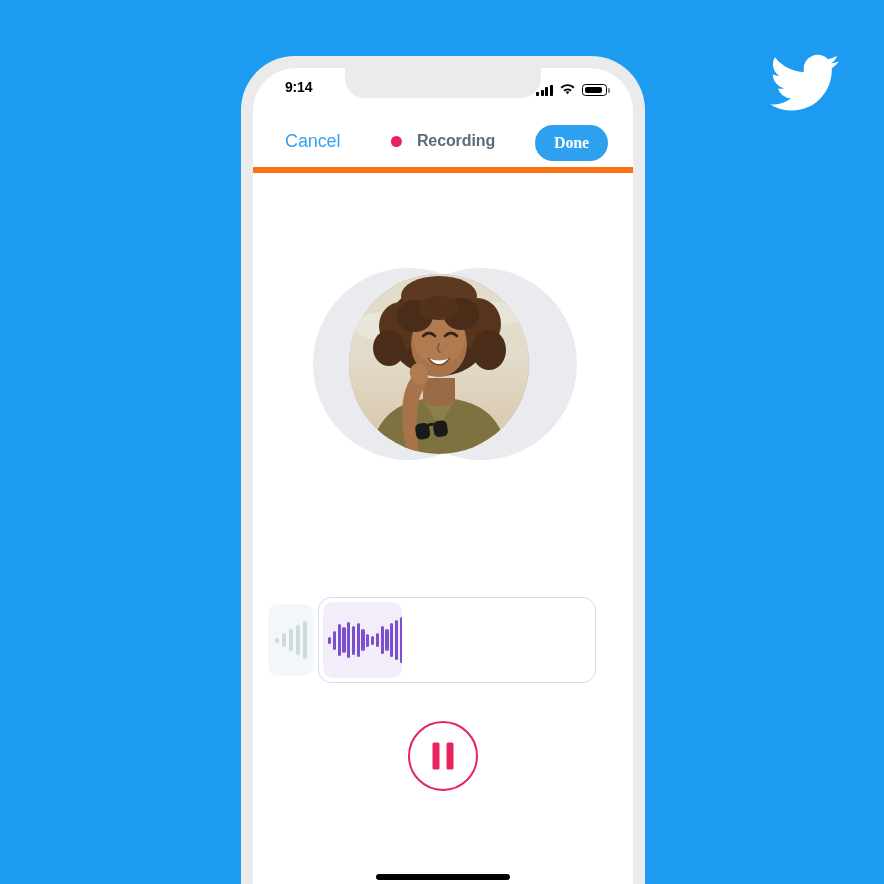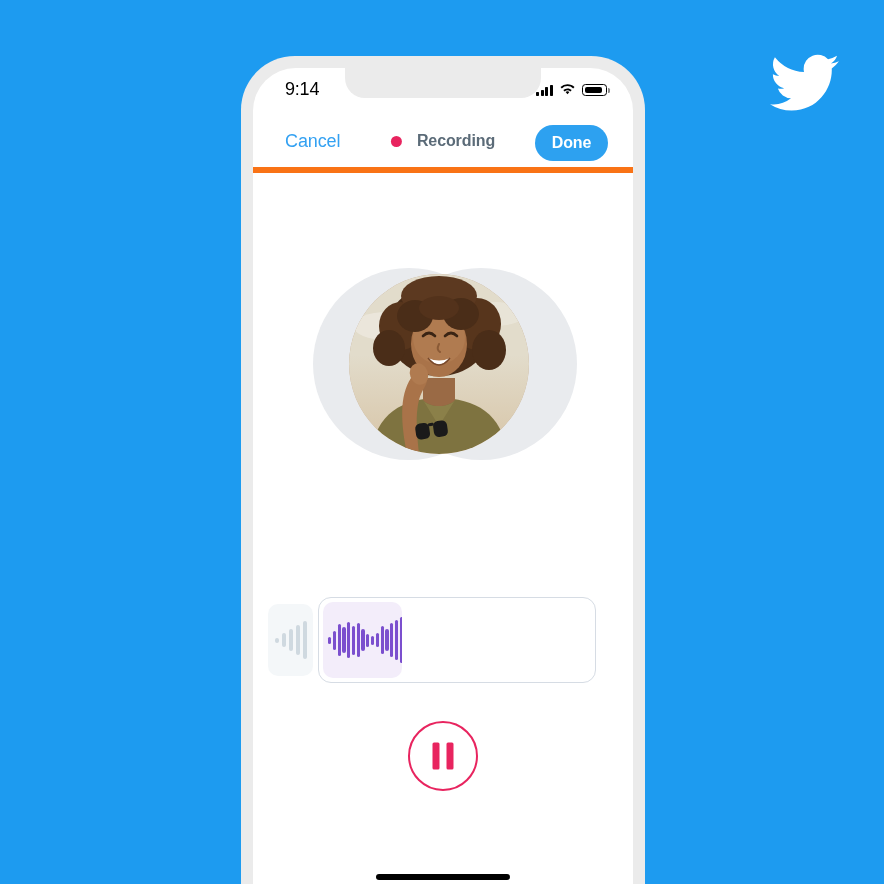--- a/index.html
+++ b/index.html
@@ -72,22 +72,22 @@
     left: 0;
     top: 0;
     width: 380px;
     height: 44px;
     z-index: 15;
   }
   #status-time {
     position: absolute;
     left: 32px;
     top: 11px;
-    font-size: 18px;
-    font-weight: normal;
+    font-size: 14px;
+    font-weight: bold;
     color: #000;
     letter-spacing: -0.2px;
   }
   #status-icons {
     position: absolute;
     right: 26px;
     top: 13px;
     display: flex;
     align-items: center;
     gap: 6px;
@@ -189,21 +189,21 @@
     right: 25px;
     top: 13px;
     width: 73px;
     height: 36px;
     border-radius: 18px;
     background: #2DA1F0;
     color: #fff;
     font-size: 16px;
     font-weight: bold;
     border: none;
-    font-family: Liberation Sans, sans-serif;
+    font-family: Liberation Serif, serif;
     cursor: pointer;
     letter-spacing: -0.1px;
   }
 
   
   #avatar-area {
     position: absolute;
     left: 0;
     top: 196px;
     width: 380px;

